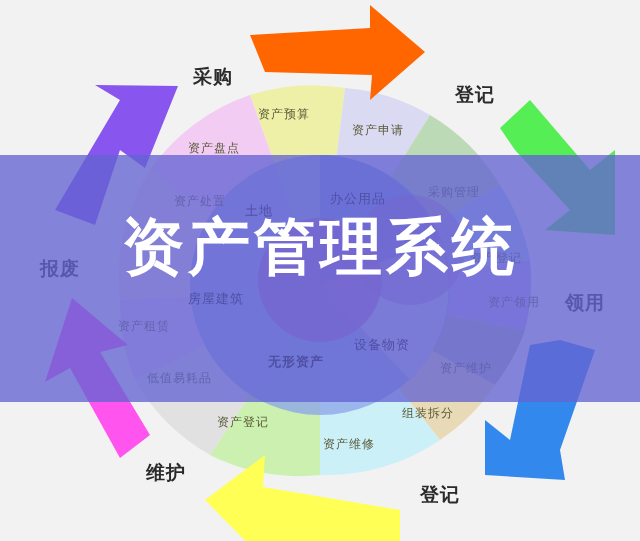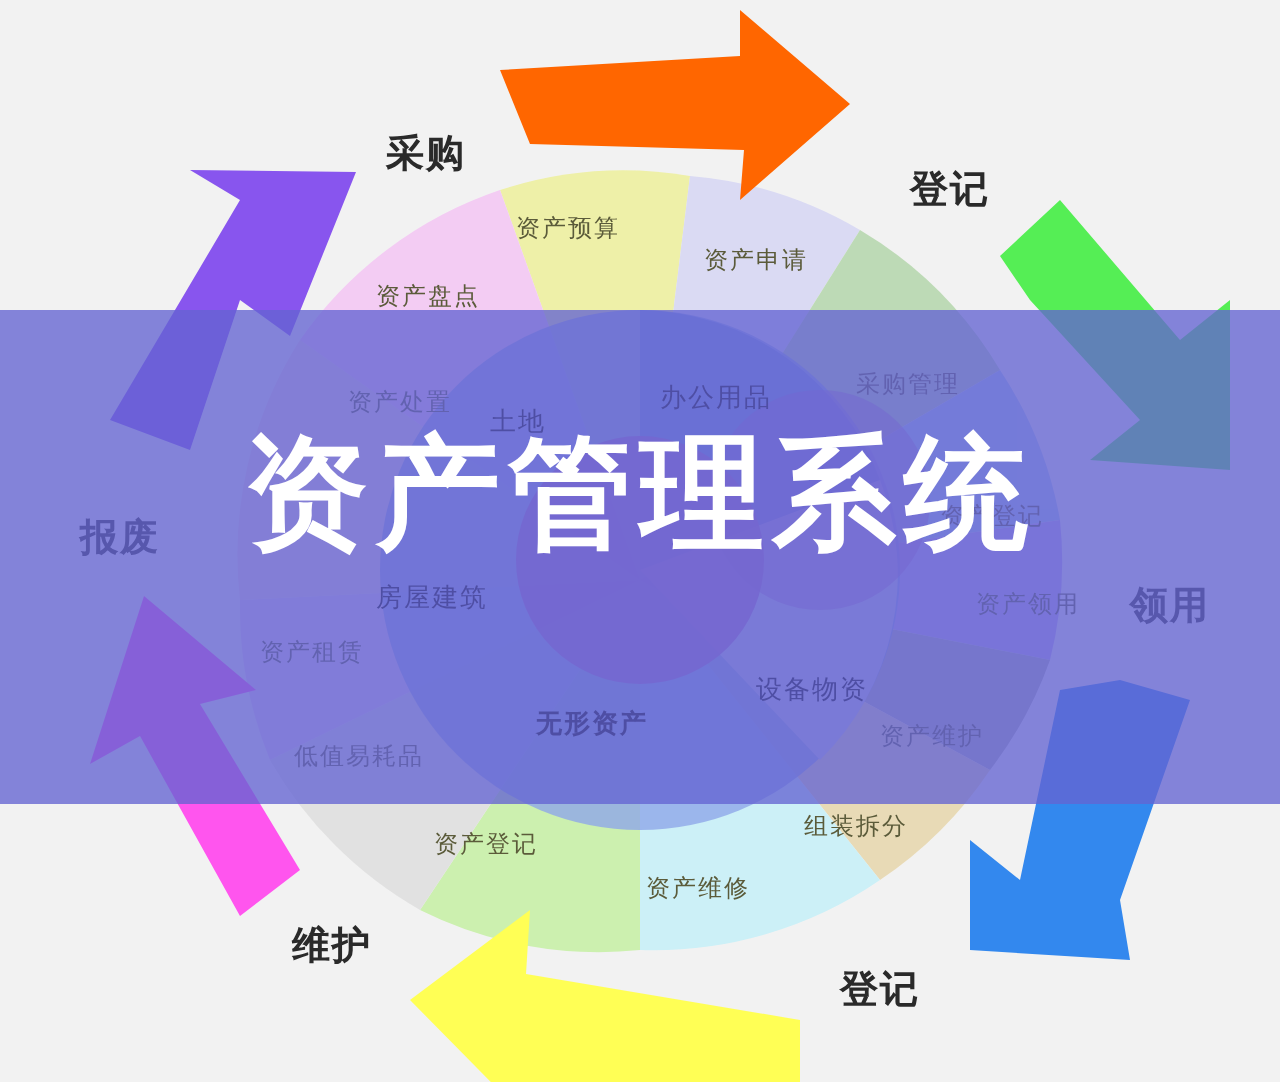--- a/index.html
+++ b/index.html
@@ -68,25 +68,25 @@
   <div class="sector-label" style="left:258px; top:106px;">资产预算</div>
   <div class="sector-label" style="left:352px; top:122px;">资产申请</div>
   <div class="sector-label" style="left:428px; top:164px;margin-top:20px;">采购管理</div>
   <div class="sector-label" style="left:470px; top:250px;">资产登记</div>
   <div class="sector-label" style="left:488px; top:294px;">资产领用</div>
   <div class="sector-label" style="left:440px; top:360px;">资产维护</div>
   <div class="sector-label" style="left:402px; top:405px;">组装拆分</div>
   <div class="sector-label" style="left:323px; top:436px;">资产维修</div>
   <div class="sector-label" style="left:217px; top:414px;">资产登记</div>
   <div class="sector-label" style="left:147px; top:370px;">低值易耗品</div>
-  <div class="sector-label" style="left:118px; top:318px;margin-left:12px;">资产租赁</div>
+  <div class="sector-label" style="left:118px; top:318px;">资产租赁</div>
   <div class="sector-label" style="left:138px; top:193px;margin-left:36px;">资产处置</div>
   <div class="sector-label" style="left:188px; top:140px;">资产盘点</div>
 
   <div class="inner-label" style="left:245px; top:202px;">土地</div>
   <div class="inner-label" style="left:330px; top:190px;">办公用品</div>
   <div class="inner-label" style="left:188px; top:290px;">房屋建筑</div>
   <div class="inner-label" style="left:268px; top:353px;font-weight:bold;">无形资产</div>
-  <div class="inner-label" style="left:378px; top:336px;">设备物资</div>
+  <div class="inner-label" style="left:354px; top:336px;">设备物资</div>
 </div>
 
 <div class="banner"></div>
 <div class="banner-title">资产管理系统</div>
 
 </body></html>

